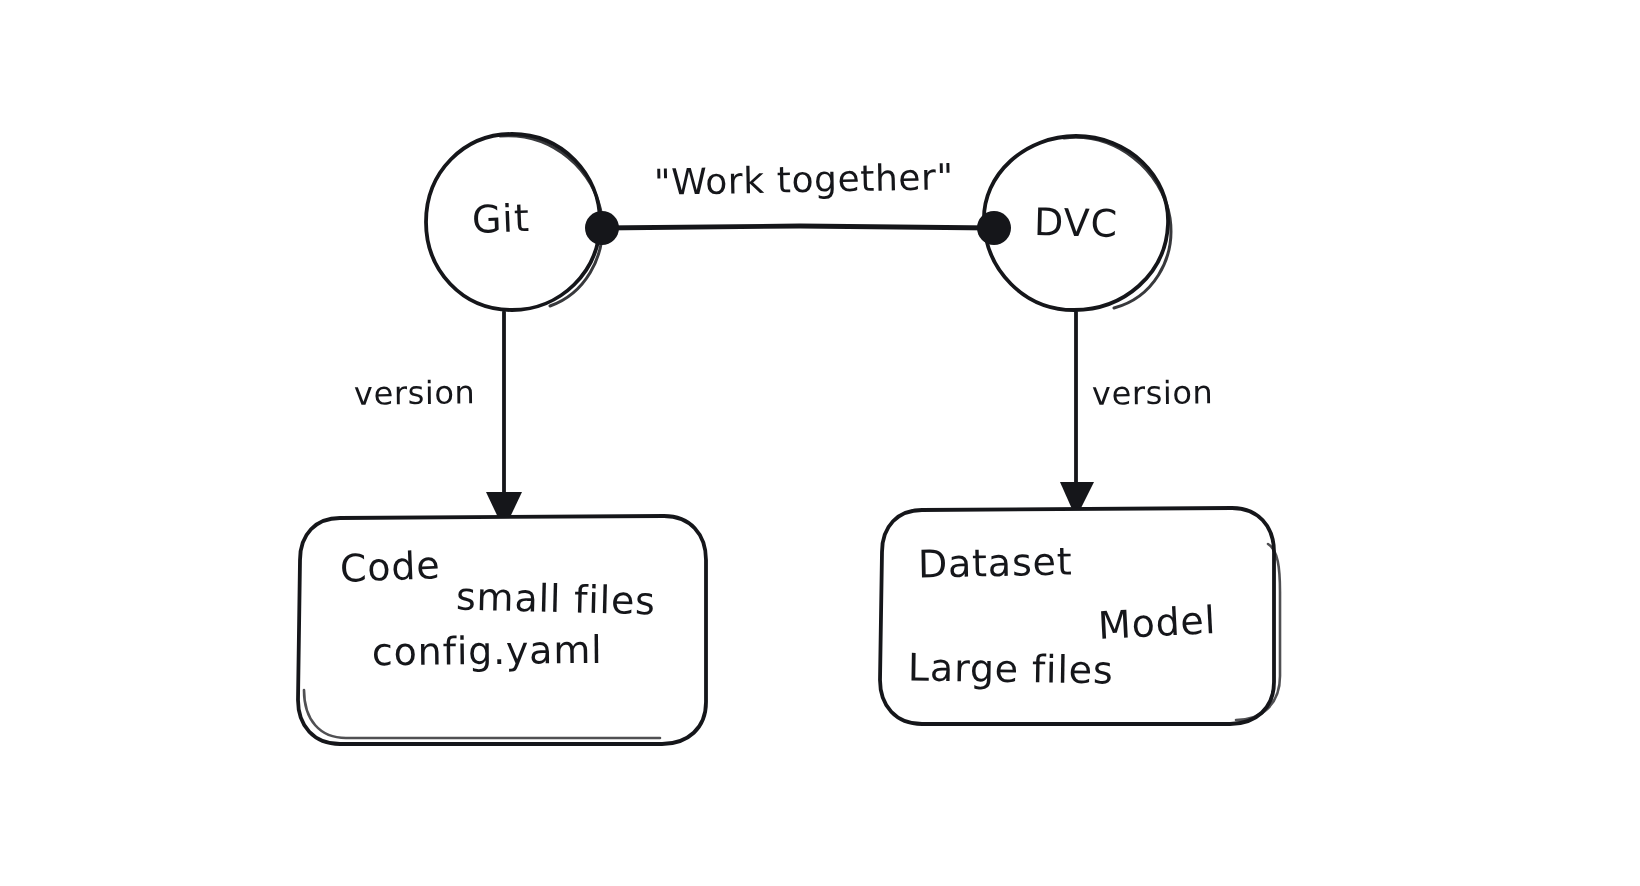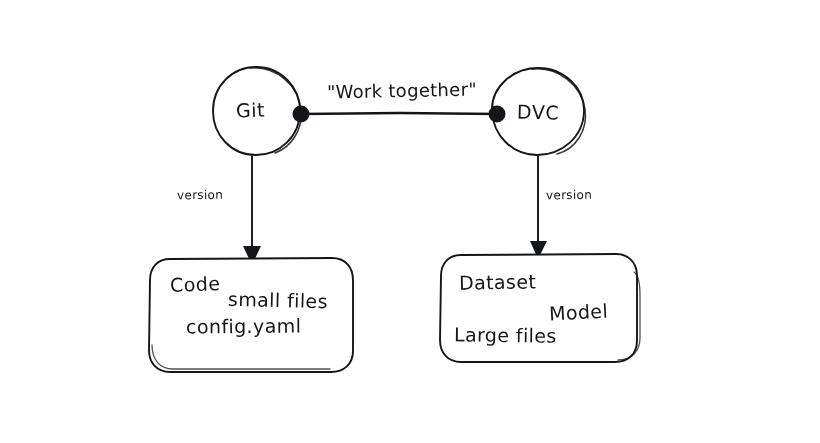--- a/index.html
+++ b/index.html
@@ -35,21 +35,21 @@
   }
   .node-label {
     font-size: 19px;
     letter-spacing: 0.5px;
   }
   .edge-label {
     font-size: 18px;
     letter-spacing: 0.3px;
   }
   .arrow-label {
-    font-size: 12px;
+    font-size: 16px;
     letter-spacing: 0.3px;
   }
   .box-label {
     font-size: 19px;
     letter-spacing: 0.4px;
   }
   
   .tilt-a { transform: rotate(-2.2deg); }
   .tilt-b { transform: rotate(-1.1deg); }
   .tilt-c { transform: rotate(1.4deg); }

